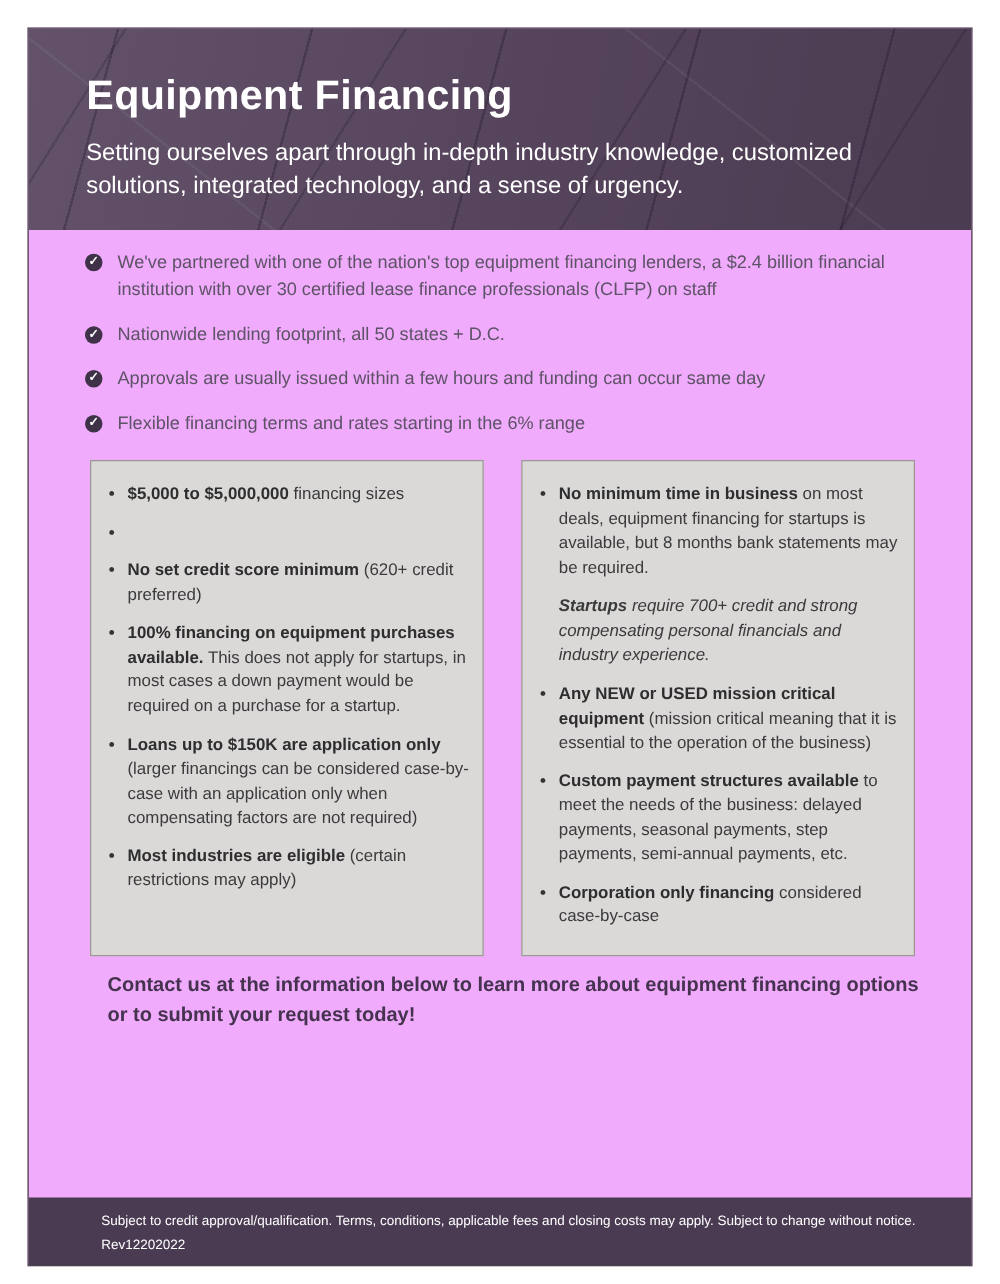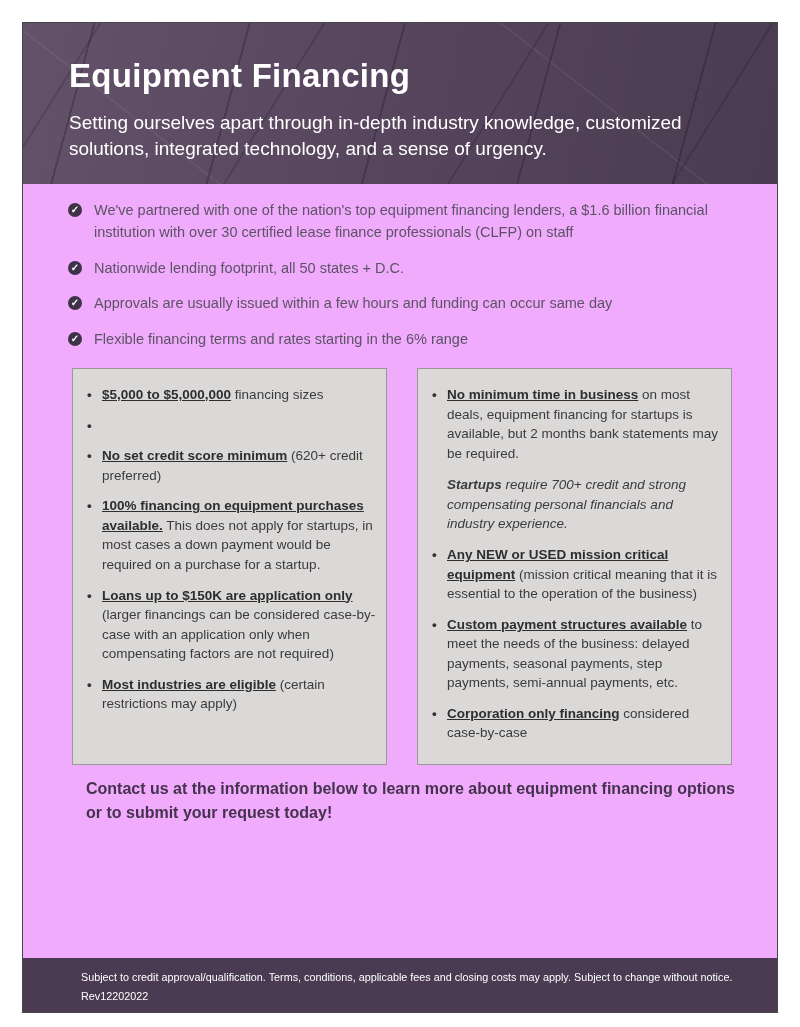--- a/index.html
+++ b/index.html
@@ -37,21 +37,21 @@
   .boxes { position:absolute; left:49px; top:345px; width:660px; display:flex; gap:30px; align-items:stretch; }
   .gbox {
     background:var(--box-bg,#dbd8d8); border:1px solid var(--box-border,#9c9898);
     box-sizing:border-box; padding:16px 10px 10px 14px; min-height:385px;
   }
   .gbox.left  { width:315px; }
   .gbox.right { width:315px; }
   .gbox ul { margin:0; padding:0; list-style:none; }
   .gbox li { display:flex; margin-bottom:11px; font-size:13.5px; line-height:1.45; color:#3b3b3b; }
   .dot { flex:0 0 15px; color:#343434; font-weight:bold; }
-  .gbox .b { font-weight:bold; color:#2e2e2e;text-decoration:underline; }
+  .gbox .b { font-weight:bold; color:#2e2e2e; }
   .note { display:block; font-style:italic; margin-top:12px; }
   .note .bi { font-weight:bold; font-style:italic; }
   
   .contact {
     position:absolute; left:63px; top:754px; width:665px;
     font-size:16px; font-weight:bold; color:var(--accent-text,#44324e); line-height:1.5;
   }
   
   .footer {
     position:absolute; left:0; right:0; bottom:0; height:54px;
@@ -67,21 +67,21 @@
   <div class="frame">
 
     <div class="header">
       <h1>Equipment Financing</h1>
       <p>Setting ourselves apart through in-depth industry knowledge, customized solutions, integrated technology, and a sense of urgency.</p>
     </div>
 
     <div class="checklist">
       <div class="check-item">
         <span class="check-icon">✓</span>
-        <span class="check-text">We've partnered with one of the nation's top equipment financing lenders, a $1.6 billion financial institution with over 30 certified lease finance professionals (CLFP) on staff</span>
+        <span class="check-text">We've partnered with one of the nation's top equipment financing lenders, a $2.4 billion financial institution with over 30 certified lease finance professionals (CLFP) on staff</span>
       </div>
       <div class="check-item">
         <span class="check-icon">✓</span>
         <span class="check-text">Nationwide lending footprint, all 50 states + D.C.</span>
       </div>
       <div class="check-item">
         <span class="check-icon">✓</span>
         <span class="check-text">Approvals are usually issued within a few hours and funding can occur same day</span>
       </div>
       <div class="check-item">
@@ -117,21 +117,21 @@
             <span class="dot">•</span>
             <span><span class="b">Most industries are eligible</span><span> (certain restrictions may apply)</span></span>
           </li>
         </ul>
       </div>
 
       <div class="gbox right">
         <ul>
           <li>
             <span class="dot">•</span>
-            <span><span class="b">No minimum time in business</span><span> on most deals, equipment financing for startups is available, but 2 months bank statements may be required.</span><span class="note"><span class="bi">Startups</span><span> require 700+ credit and strong compensating personal financials and industry experience.</span></span></span>
+            <span><span class="b">No minimum time in business</span><span> on most deals, equipment financing for startups is available, but 8 months bank statements may be required.</span><span class="note"><span class="bi">Startups</span><span> require 700+ credit and strong compensating personal financials and industry experience.</span></span></span>
           </li>
           <li>
             <span class="dot">•</span>
             <span><span class="b">Any NEW or USED mission critical equipment</span><span> (mission critical meaning that it is essential to the operation of the business)</span></span>
           </li>
           <li>
             <span class="dot">•</span>
             <span><span class="b">Custom payment structures available</span><span> to meet the needs of the business: delayed payments, seasonal payments, step payments, semi-annual payments, etc.</span></span>
           </li>
           <li>

